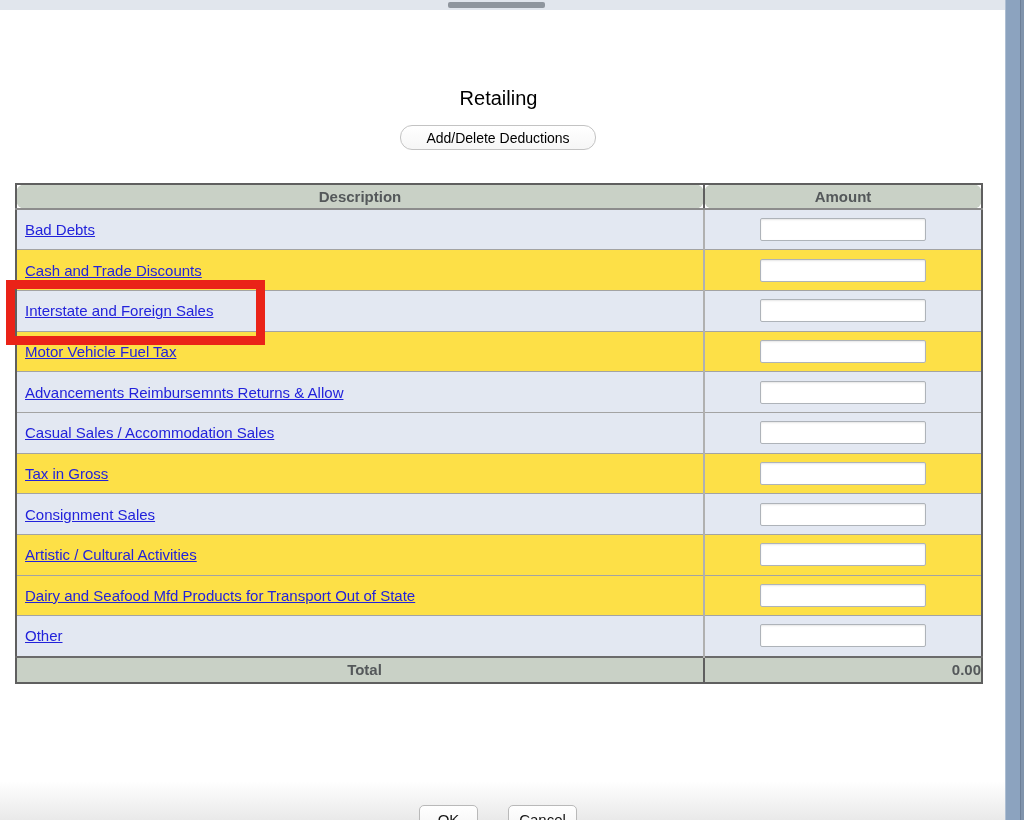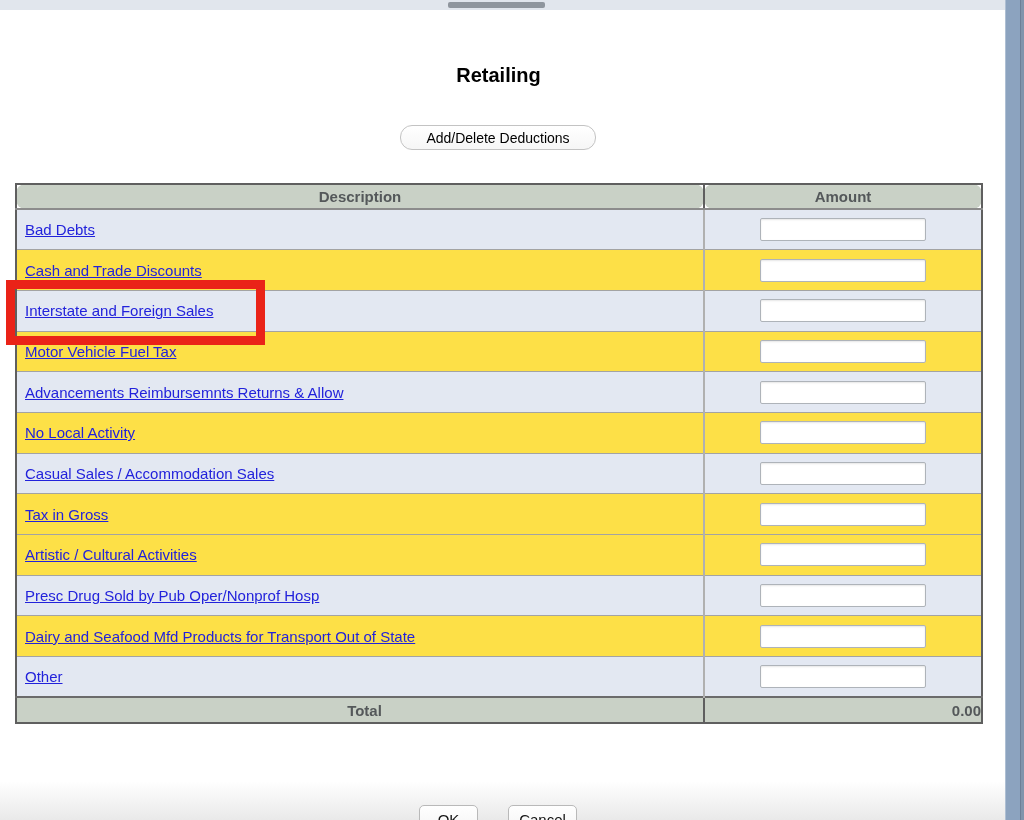--- a/index.html
+++ b/index.html
@@ -25,22 +25,22 @@
     position: absolute; top: 0; right: 0; width: 19px; height: 820px;
     background: #8ca3bf;
     border-left: 1px solid #aebfd3;
   }
   .right-strip-edge {
     position: absolute; top: 0; right: 0; width: 4px; height: 820px;
     background: #8094ac; border-left: 1px solid #6d7f97;
   }
 
   .page-title {
-    position: absolute; left: 0; top: 64px; width: 997px;
-    text-align: center; font-size: 20px; font-weight: bold; color: #000;
+    position: absolute; left: 0; top: 87px; width: 997px;
+    text-align: center; font-size: 20px; font-weight: normal; color: #000;
   }
 
   .add-del-btn {
     position: absolute; left: 400px; top: 125px; width: 196px; height: 25px;
     background: linear-gradient(#ffffff, #f6f6f6);
     border: 1px solid #c3c3c3; border-radius: 12px;
     font-family: "Liberation Sans", "DejaVu Sans", sans-serif;
     font-size: 14px; color: #000; text-align: center; cursor: pointer;
   }
 
@@ -150,38 +150,34 @@
         <td class="amount-cell"><input type="text" style=""></td>
       </tr>
       <tr class="plain">
         <td class="desc-cell"><a href="#">Motor Vehicle Fuel Tax</a></td>
         <td class="amount-cell"><input type="text" style=""></td>
       </tr>
       <tr class="alt">
         <td class="desc-cell"><a href="#">Advancements Reimbursemnts Returns &amp; Allow</a></td>
         <td class="amount-cell"><input type="text" style=""></td>
       </tr>
-      <tr class="plain">
-        <td class="desc-cell"><a href="#">No Local Activity</a></td>
-        <td class="amount-cell"><input type="text" style=""></td>
-      </tr>
       <tr class="alt">
         <td class="desc-cell"><a href="#">Casual Sales / Accommodation Sales</a></td>
         <td class="amount-cell"><input type="text" style=""></td>
       </tr>
       <tr class="plain">
         <td class="desc-cell"><a href="#">Tax in Gross</a></td>
         <td class="amount-cell"><input type="text" style=""></td>
       </tr>
+      <tr class="alt">
+        <td class="desc-cell"><a href="#">Consignment Sales</a></td>
+        <td class="amount-cell"><input type="text" style=""></td>
+      </tr>
       <tr class="plain">
         <td class="desc-cell"><a href="#">Artistic / Cultural Activities</a></td>
-        <td class="amount-cell"><input type="text" style=""></td>
-      </tr>
-      <tr class="alt">
-        <td class="desc-cell"><a href="#">Presc Drug Sold by Pub Oper/Nonprof Hosp</a></td>
         <td class="amount-cell"><input type="text" style=""></td>
       </tr>
       <tr class="plain">
         <td class="desc-cell"><a href="#">Dairy and Seafood Mfd Products for Transport Out of State</a></td>
         <td class="amount-cell"><input type="text" style=""></td>
       </tr>
       <tr class="alt">
         <td class="desc-cell"><a href="#">Other</a></td>
         <td class="amount-cell"><input type="text" style=""></td>
       </tr>

